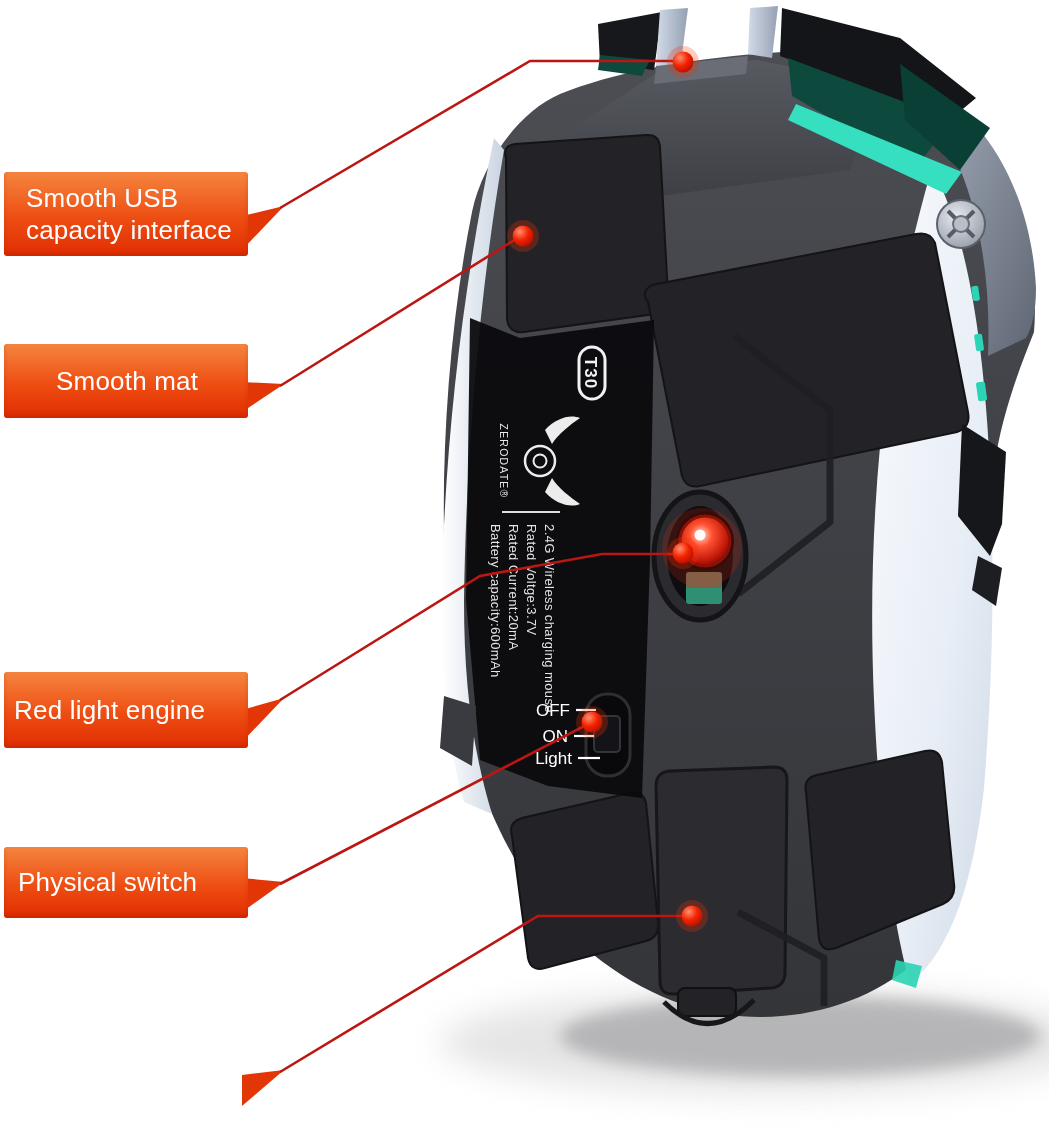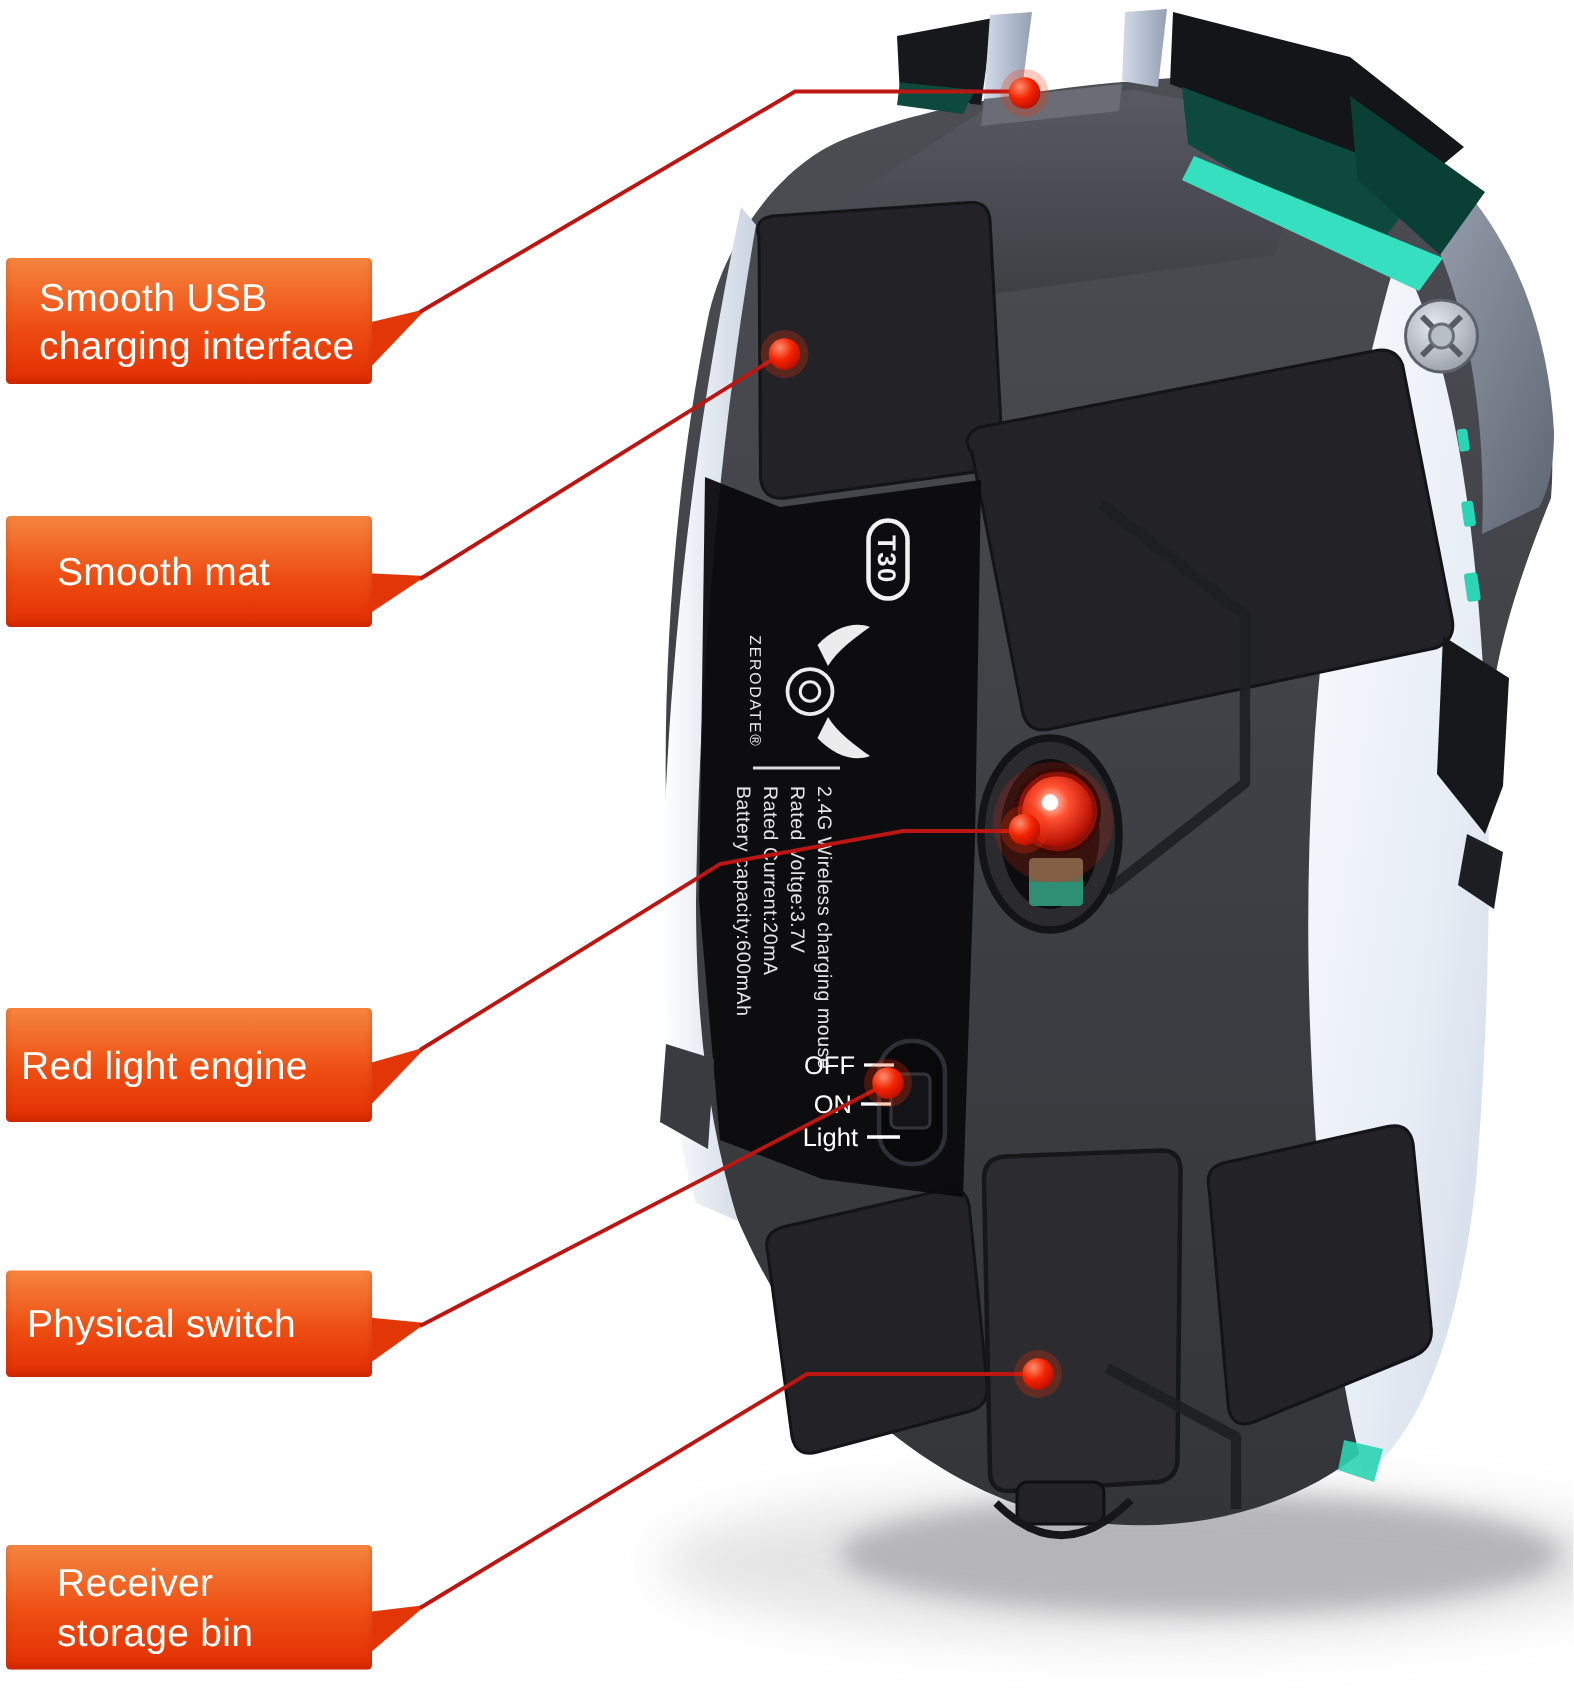--- a/index.html
+++ b/index.html
@@ -9,21 +9,21 @@
   }
   .art{position:absolute;left:0;top:0;width:1049px;height:1130px;}
   .callout{
     position:absolute;left:4px;width:244px;box-sizing:border-box;
     background:linear-gradient(180deg,#f5853f 0%,#ee4d12 55%,#e12d02 100%);
     border-radius:3px;color:#fff;font-size:26px;letter-spacing:.2px;
     box-shadow:inset 0 -3px 4px rgba(140,20,0,.25);
   }
   .callout .ln{white-space:nowrap;}
   .c1{top:172px;height:84px;padding:10px 0 0 22px;line-height:32px;}
-  .c2{top:344px;height:74px;padding-left:34px;line-height:74px;}
+  .c2{top:344px;height:74px;padding-left:52px;line-height:74px;}
   .c3{top:672px;height:76px;padding-left:10px;line-height:76px;}
   .c4{top:847px;height:71px;padding-left:14px;line-height:71px;}
   .c5{top:1030px;height:83px;padding:9px 0 0 34px;line-height:33px;}
   text{font-family:"Liberation Sans", sans-serif;}
   .spec-text{font-size:13px;fill:#e4e4e4;letter-spacing:.4px;}
   .switch-text{font-size:17px;fill:#ffffff;}
 </style>
 </head>
 <body>
 
@@ -227,29 +227,25 @@
       </g>
       <g>
         <circle cx="692" cy="916" r="16" fill="#ff3000" opacity=".25"></circle>
           <circle cx="692" cy="916" r="10.5" fill="url(#gDot)"></circle>
       </g>
     </g>
   </svg>
 
   <div class="callout c1">
     <div class="ln">Smooth USB</div>
-    <div class="ln">charging interface</div>
+    <div class="ln">capacity interface</div>
   </div>
   <div class="callout c2">
     <span class="ln">Smooth mat</span>
   </div>
   <div class="callout c3">
     <span class="ln">Red light engine</span>
   </div>
   <div class="callout c4">
     <span class="ln">Physical switch</span>
   </div>
-  <div class="callout c5">
-    <div class="ln">Receiver</div>
-    <div class="ln">storage bin</div>
-  </div>
 
 </div>
 
 </body></html>

